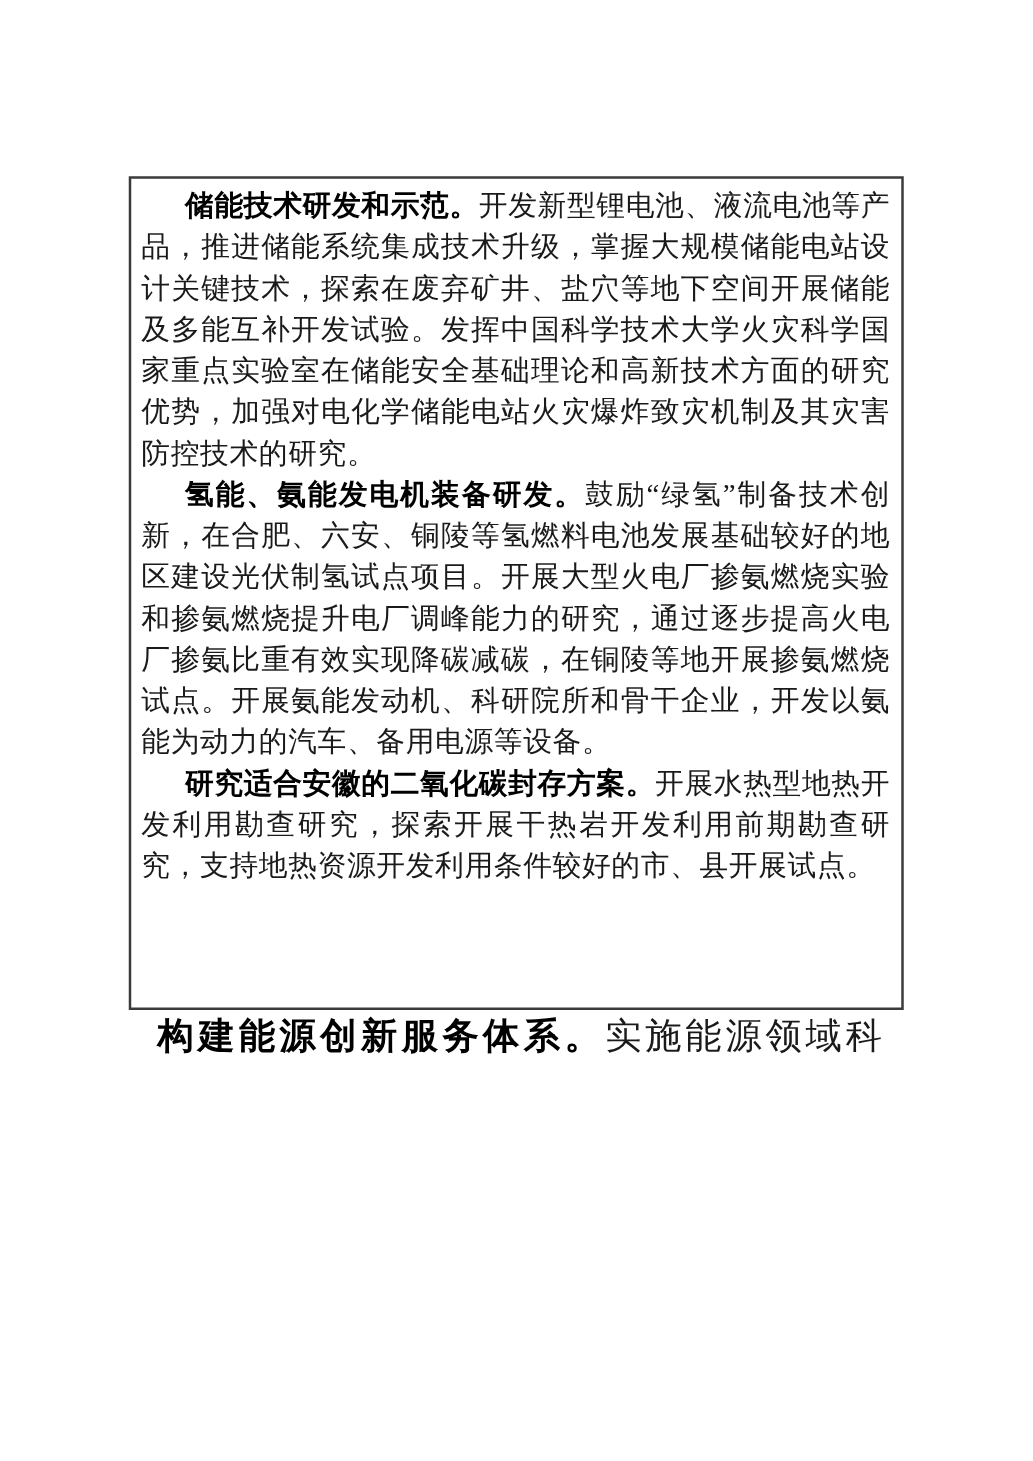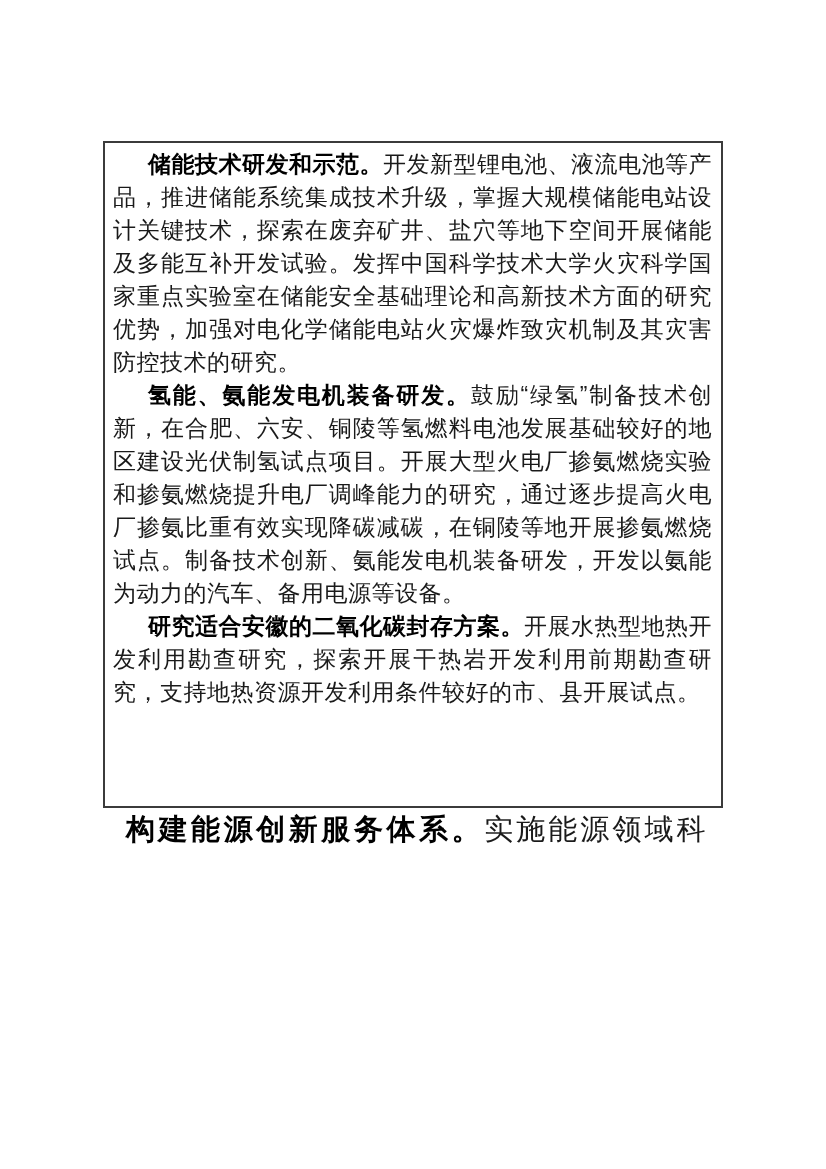--- a/index.html
+++ b/index.html
@@ -6,21 +6,21 @@
     margin: 0;
     padding: 0;
     background: #ffffff;
   }
   .page {
     position: relative;
     width: 826px;
     height: 848px;
     background: #ffffff;
     color: #111111;
-    font-family: Liberation Sans, sans-serif;
+    font-family: Liberation Serif, serif;
     overflow: hidden;
   }
   .task-box {
     position: absolute;
     left: 103px;
     top: 141px;
     width: 620px;
     height: 667px;
     box-sizing: border-box;
     border: 2px solid #3b3b3b;
@@ -68,21 +68,21 @@
 </style>
 </head>
 <body>
 
 <div class="page">
 
   <div class="task-box">
 
     <p class="box-para"><span class="lead">储能技术研发和示范。</span><span>开发新型锂电池、液流电池等产品，推进储能系统集成技术升级，掌握大规模储能电站设计关键技术，探索在废弃矿井、盐穴等地下空间开展储能及多能互补开发试验。发挥中国科学技术大学火灾科学国家重点实验室在储能安全基础理论和高新技术方面的研究优势，加强对电化学储能电站火灾爆炸致灾机制及其灾害防控技术的研究。</span></p>
 
-    <p class="box-para"><span class="lead">氢能、氨能发电机装备研发。</span><span>鼓励“绿氢”制备技术创新，在合肥、六安、铜陵等氢燃料电池发展基础较好的地区建设光伏制氢试点项目。开展大型火电厂掺氨燃烧实验和掺氨燃烧提升电厂调峰能力的研究，通过逐步提高火电厂掺氨比重有效实现降碳减碳，在铜陵等地开展掺氨燃烧试点。制备技术创新、氨能发电机装备研发，开发以氨能为动力的汽车、备用电源等设备。</span></p>
+    <p class="box-para"><span class="lead">氢能、氨能发电机装备研发。</span><span>鼓励“绿氢”制备技术创新，在合肥、六安、铜陵等氢燃料电池发展基础较好的地区建设光伏制氢试点项目。开展大型火电厂掺氨燃烧实验和掺氨燃烧提升电厂调峰能力的研究，通过逐步提高火电厂掺氨比重有效实现降碳减碳，在铜陵等地开展掺氨燃烧试点。开展氨能发动机、科研院所和骨干企业，开发以氨能为动力的汽车、备用电源等设备。</span></p>
 
     <p class="box-para"><span class="lead">研究适合安徽的二氧化碳封存方案。</span><span>开展水热型地热开发利用勘查研究，探索开展干热岩开发利用前期勘查研究，支持地热资源开发利用条件较好的市、县开展试点。</span></p>
 
 
 
   </div>
 
   <p class="main-para"><span class="lead">构建能源创新服务体系。</span><span>实施能源领域科技创新攻坚“揭榜挂帅”制度，支持跨领域、跨学科联合攻关。依托重点高校、科研院所和骨干企业，建设一批产业联合创新平台和技术创新联盟。聚集创新资源和高端力量，积极参与国家能源重大科技专项。积极融入长三角创新合作体系，推动国家重大科学技术创</span></p>
 
   <div class="footer">— 33 —</div>

